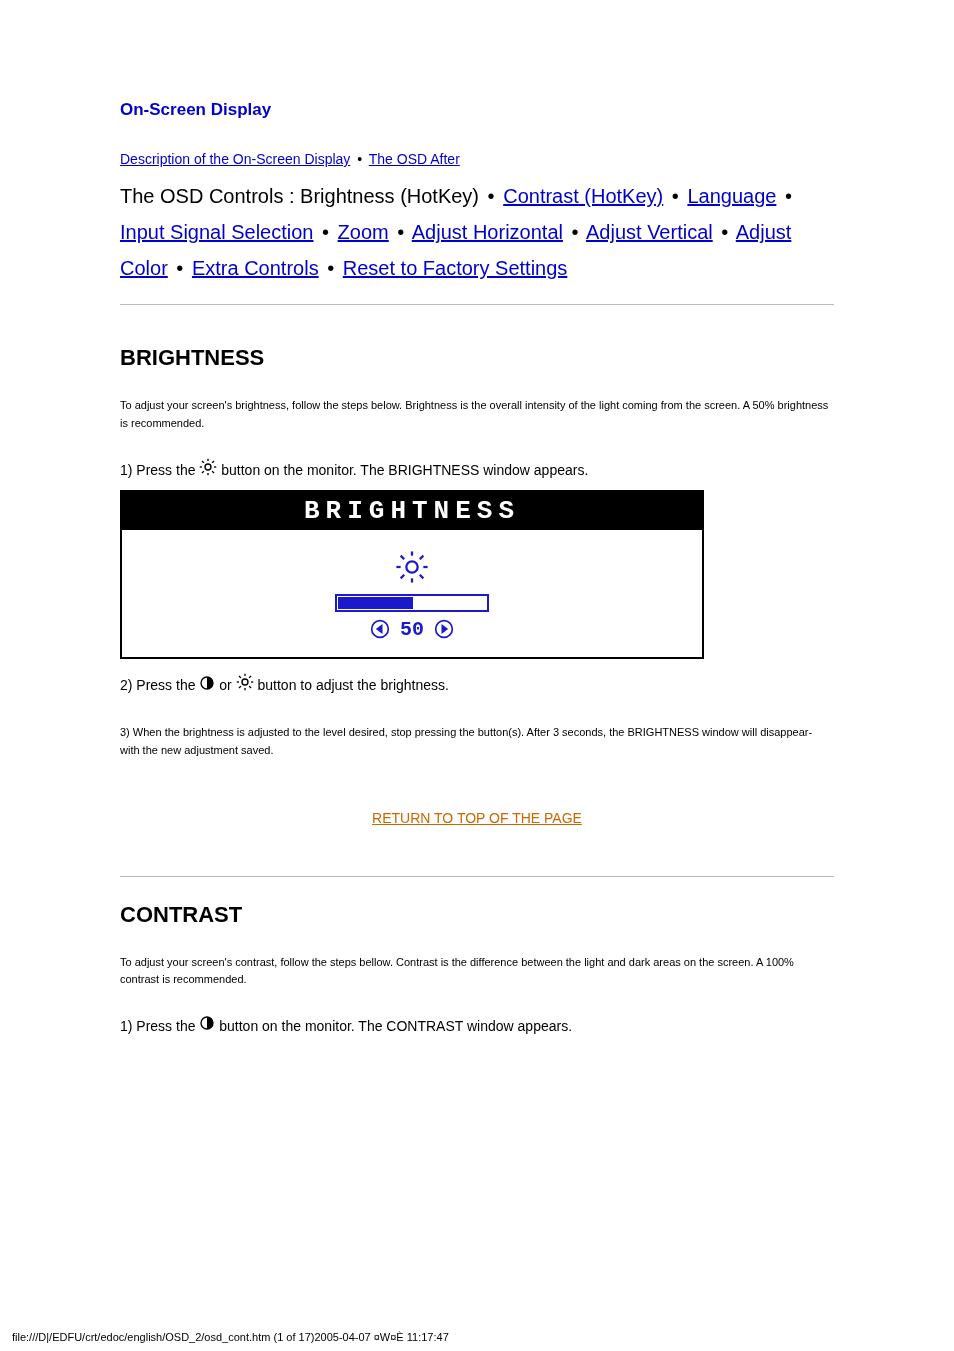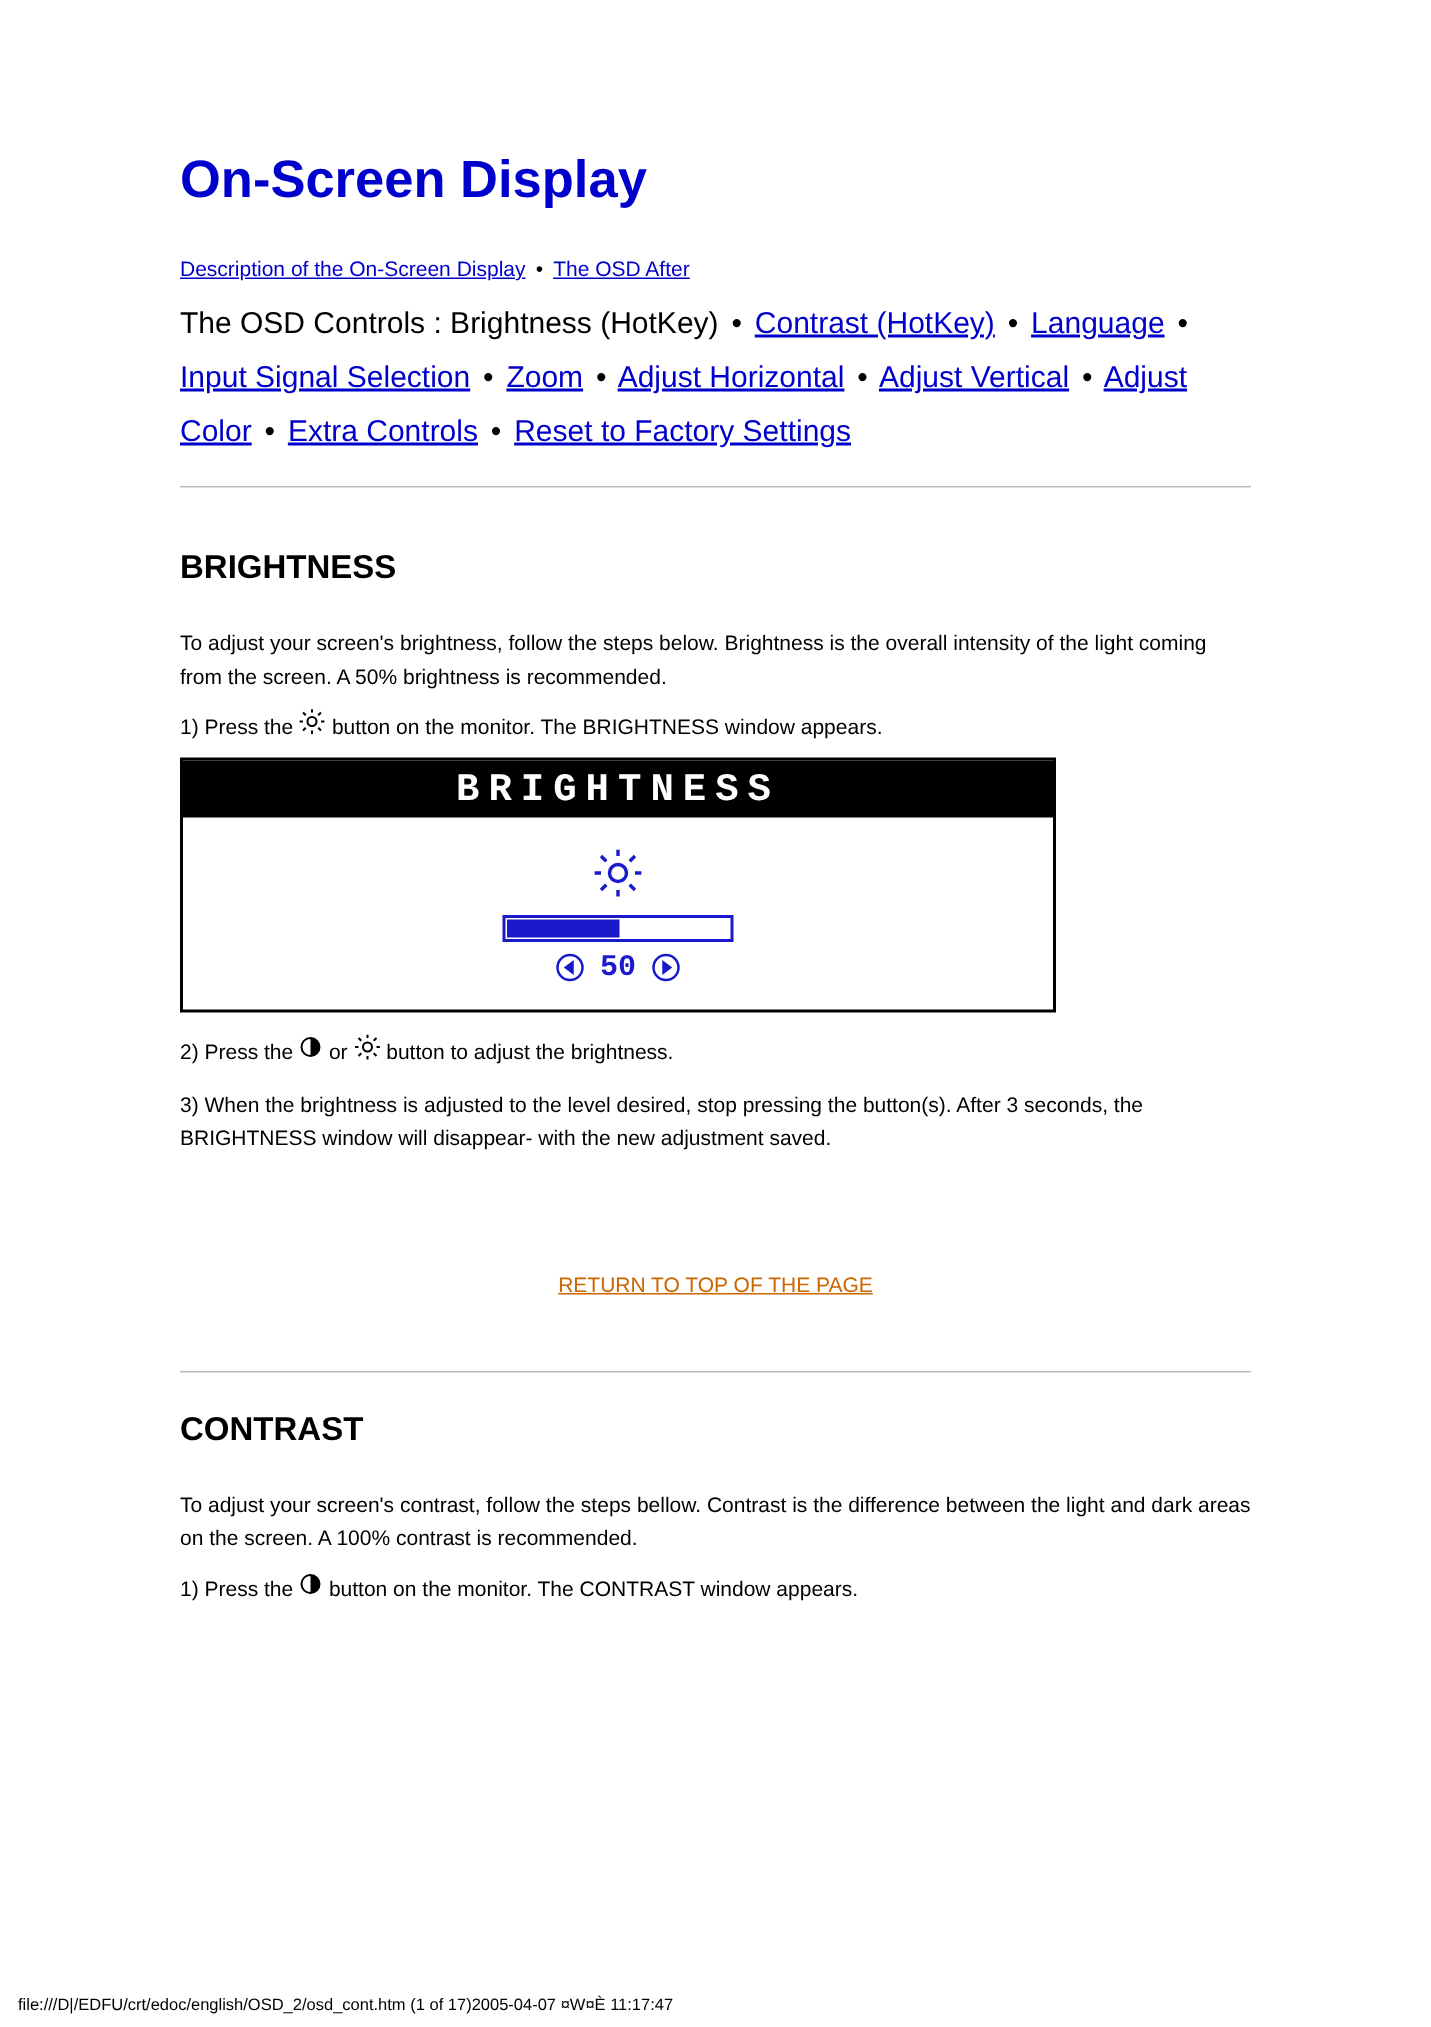--- a/index.html
+++ b/index.html
@@ -7,21 +7,21 @@
     padding: 0;
     font-family: Arial, Helvetica, sans-serif;
     color: #000;
     background: #fff;
     width: 954px;
   }
   .page {
     padding: 100px 120px 60px 120px;
   }
   h1.title {
-    font-size: 35px;
+    font-size: 17px;
     font-weight: bold;
     color: #0000cc;
     margin: 0 0 28px 0;
   }
   .breadcrumb {
     font-size: 14px;
     line-height: 1.6;
     margin-bottom: 8px;
   }
   .breadcrumb a {
@@ -52,23 +52,23 @@
     border-top: 1px solid #bbb;
     margin: 50px 0 25px 0;
   }
   h2.section {
     font-size: 22px;
     font-weight: bold;
     color: #000;
     margin: 0 0 26px 0;
   }
   p.body {
-    font-size: 14px;
+    font-size: 11px;
     line-height: 1.6;
-    margin: 10px 0;
+    margin: 25px 0;
   }
   .line { font-size:14px; line-height:1.8; }
   .line .label { display:inline; }
   .icon-sun-small {
     display: inline-block;
     vertical-align: middle;
   }
   .icon-contrast-small { display:inline-block; vertical-align:middle; }
   .osd {
     width: 580px;
@@ -118,21 +118,21 @@
   }
   .osd-value {
     font-family: "Courier New", monospace;
     font-weight: bold;
     color: #1a1acc;
     font-size: 20px;
   }
   .return-link {
     text-align: center;
     font-size: 14px;
-    margin-top: 78px;
+    margin-top: 50px;
   }
   .return-link a {
     color: #cc6600;
     text-decoration: underline;
   }
 </style>
 </head>
 <body>
 
 <div class="page">

